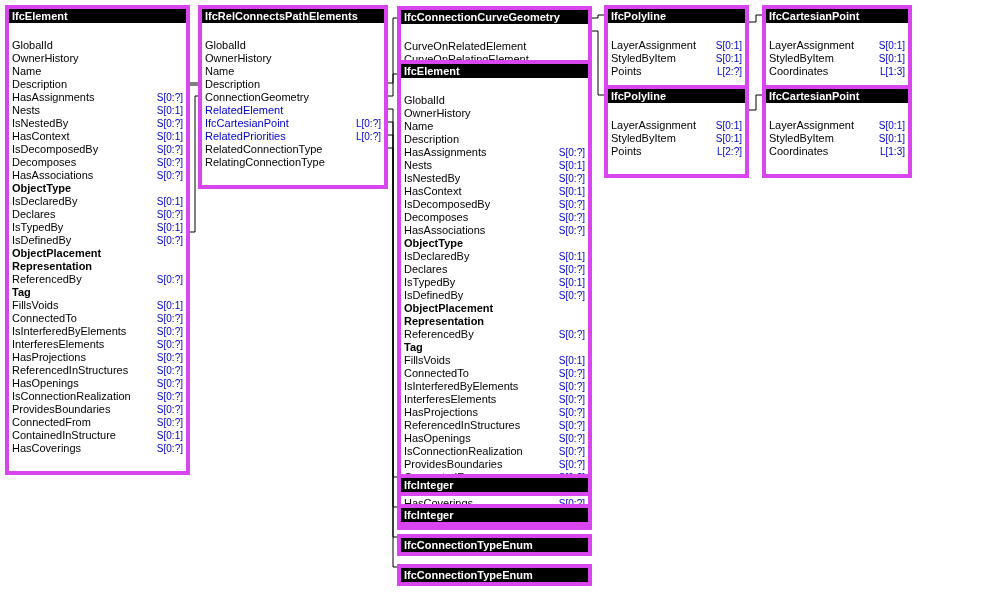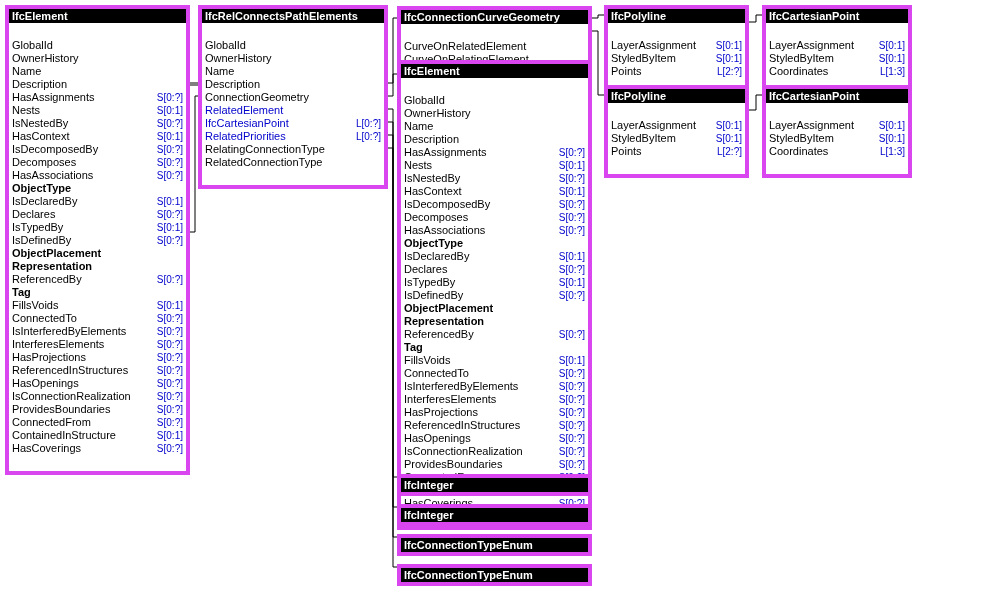--- a/index.html
+++ b/index.html
@@ -219,24 +219,24 @@
         </div>
       <div class="uml-row">
           <span class="attr-name blue">IfcCartesianPoint</span>
           <span class="attr-type">L[0:?]</span>
         </div>
       <div class="uml-row">
           <span class="attr-name blue">RelatedPriorities</span>
           <span class="attr-type">L[0:?]</span>
         </div>
       <div class="uml-row">
+          <span class="attr-name">RelatedConnectionType</span>
+        </div>
+      <div class="uml-row">
           <span class="attr-name">RelatingConnectionType</span>
-        </div>
-      <div class="uml-row">
-          <span class="attr-name">RelatedConnectionType</span>
         </div>
     </div>
   </div>
 
   <div class="uml-box" style="left:397px;top:6px;width:195px;">
     <div class="uml-box-header">IfcConnectionCurveGeometry</div>
     <div class="uml-box-body">
       <div class="uml-row">
           <span class="attr-name">CurveOnRelatedElement</span>
         </div>

